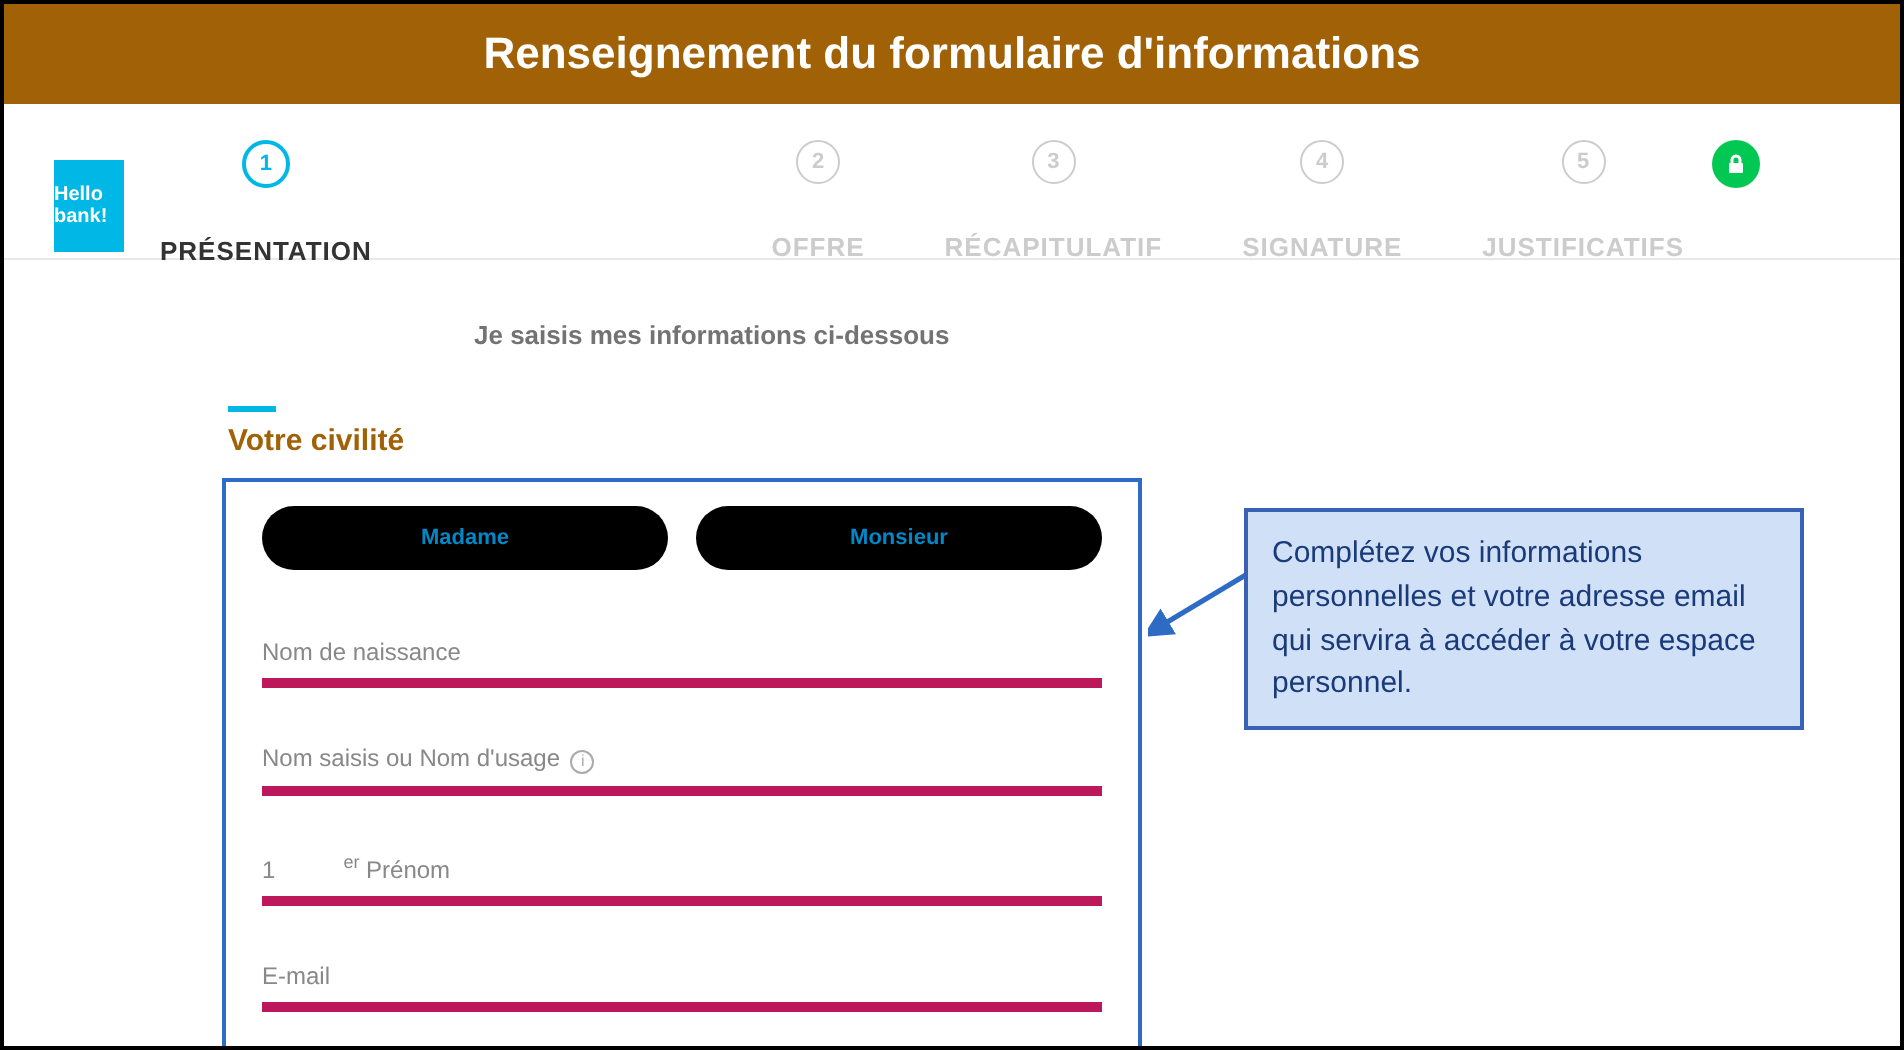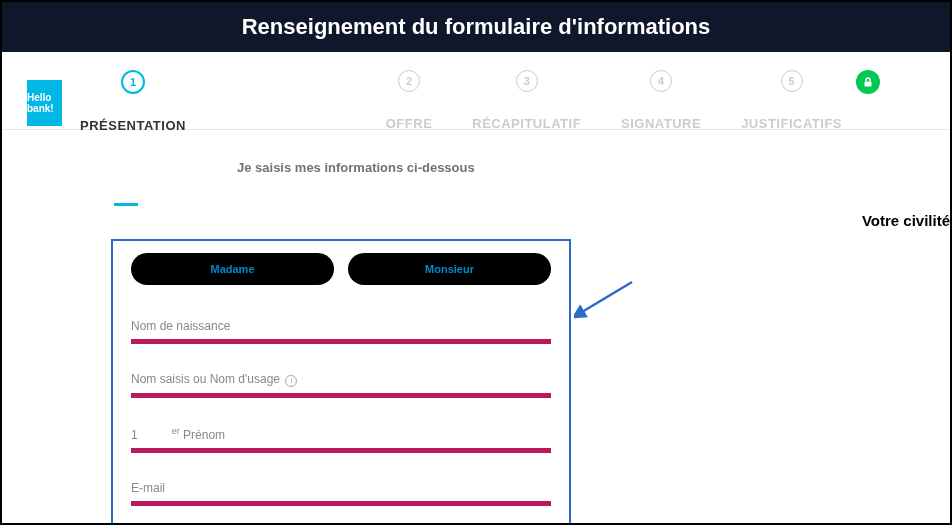--- a/index.html
+++ b/index.html
@@ -1,20 +1,20 @@
 <!DOCTYPE html>
 <html><head>
   <meta charset="utf-8">
   <style>
     * { box-sizing: border-box; margin: 0; padding: 0; }
     body { font-family: Arial, sans-serif; background: #fff; }
     .container { width: 952px; height: 525px; border: 2px solid #000; position: relative; overflow: hidden; }
     
     .header-bar { 
-      background: #0f172a; 
+      background: #a16207; 
       color: #fff; 
       text-align: center; 
       padding: 12px 0; 
       font-size: 22px; 
       font-weight: bold;
     }
     
     .content-area { 
       position: relative; 
       padding: 18px 0 0 0;
@@ -108,23 +108,22 @@
     .section-divider {
       width: 24px;
       height: 3px;
       background: #00b7e5;
       margin: 0 0 6px 112px;
     }
     
     .section-title {
       font-weight: bold;
       font-size: 15px;
-      color: #000000;
+      color: #a16207;
       margin: 0 0 10px 112px;
-      text-align: right;
     }
     
     .form-container {
       border: 2.5px solid #2d6bc4;
       margin-left: 109px;
       width: 460px;
       padding: 12px 18px 8px 18px;
       position: relative;
     }
     
@@ -284,16 +283,19 @@
 
     <svg class="arrow-svg" width="70" height="50">
       <defs>
         <marker id="arrowhead" markerWidth="8" markerHeight="8" refX="1" refY="3" orient="auto">
           <polygon points="0 0, 6 3, 0 6" fill="#2d6bc4"></polygon>
         </marker>
       </defs>
       <line x1="58" y1="5" x2="8" y2="35" stroke="#2d6bc4" stroke-width="2.5" marker-end="url(#arrowhead)"></line>
     </svg>
 
+    <div class="callout">
+      <span>Complétez vos informations personnelles et votre adresse email qui servira à accéder à votre espace personnel.</span>
+    </div>
 
   </div>
 
 </div>
 
 </body></html>

